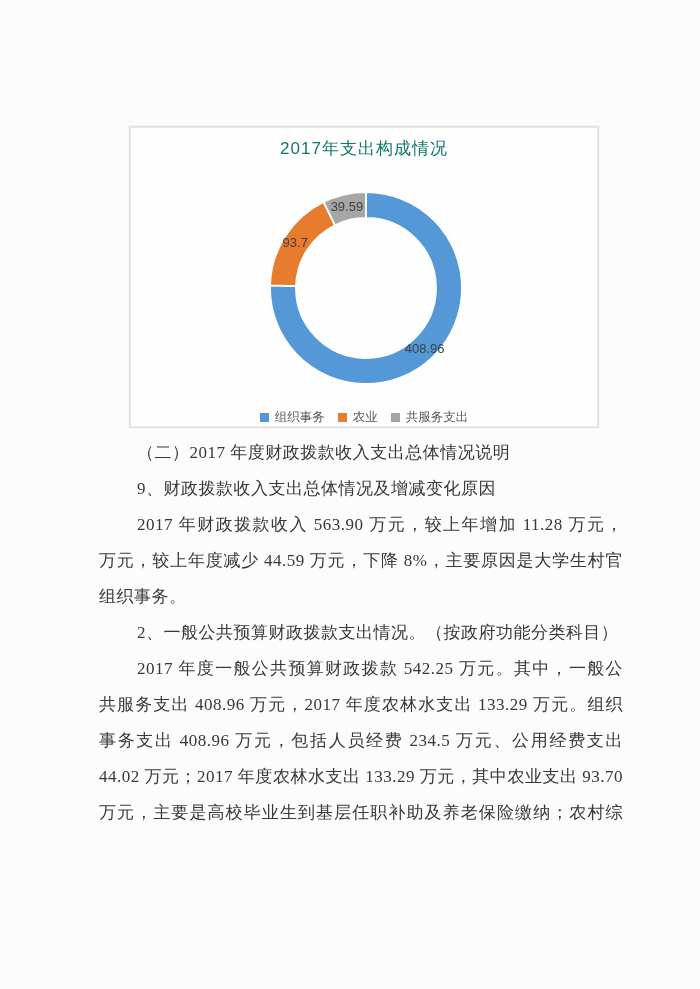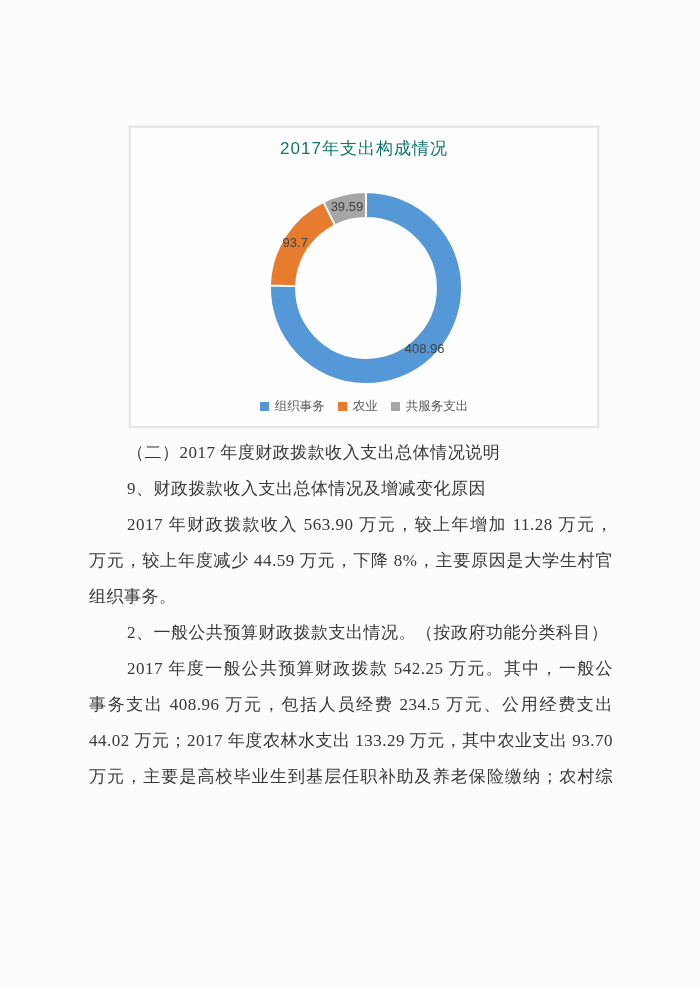--- a/index.html
+++ b/index.html
@@ -29,27 +29,27 @@
     font-size:17px;letter-spacing:1px;
     color:#0f766e;font-weight:500;
   }
   .chart-svg{position:absolute;left:0;top:0;}
   .legend{
     position:absolute;left:0;right:0;top:270px;
     display:flex;justify-content:center;align-items:center;gap:13px;
     font-family:"Liberation Sans","DejaVu Sans",sans-serif;
     font-size:12.5px;color:#595959;
   }
-  .legend-item{display:flex;align-items:center;gap:6px;}
+  .legend-item{display:flex;align-items:center;gap:6px;margin-top:11px;}
   .legend-swatch{width:9px;height:9px;display:inline-block;}
 
   
   .doc-text{
     position:absolute;
-    left:89px;top:435px;
+    left:99px;top:435px;
     width:524px;
     font-size:17px;
     line-height:36px;
     color:#383838;
     letter-spacing:0.5px;
   }
   .line{white-space:nowrap;}
   .line.stretch{
     white-space:normal;
     text-align:justify;
@@ -90,18 +90,19 @@
   </div>
 
   <div class="doc-text" id="doc-text">
       <div class="line indent">（二）2017 年度财政拨款收入支出总体情况说明</div>
       <div class="line indent">9、财政拨款收入支出总体情况及增减变化原因</div>
       <div class="line indent stretch">2017 年财政拨款收入 563.90 万元，较上年增加 11.28 万元，</div>
       <div class="line stretch">万元，较上年度减少 44.59 万元，下降 8%，主要原因是大学生村官</div>
       <div class="line">组织事务。</div>
       <div class="line indent">2、一般公共预算财政拨款支出情况。（按政府功能分类科目）</div>
       <div class="line indent stretch">2017 年度一般公共预算财政拨款 542.25 万元。其中，一般公</div>
+      <div class="line stretch">共服务支出 408.96 万元，2017 年度农林水支出 133.29 万元。组织</div>
       <div class="line stretch">事务支出 408.96 万元，包括人员经费 234.5 万元、公用经费支出</div>
       <div class="line stretch">44.02 万元；2017 年度农林水支出 133.29 万元，其中农业支出 93.70</div>
       <div class="line stretch">万元，主要是高校毕业生到基层任职补助及养老保险缴纳；农村综</div>
     </div>
 
 </div>
 
 </body></html>

